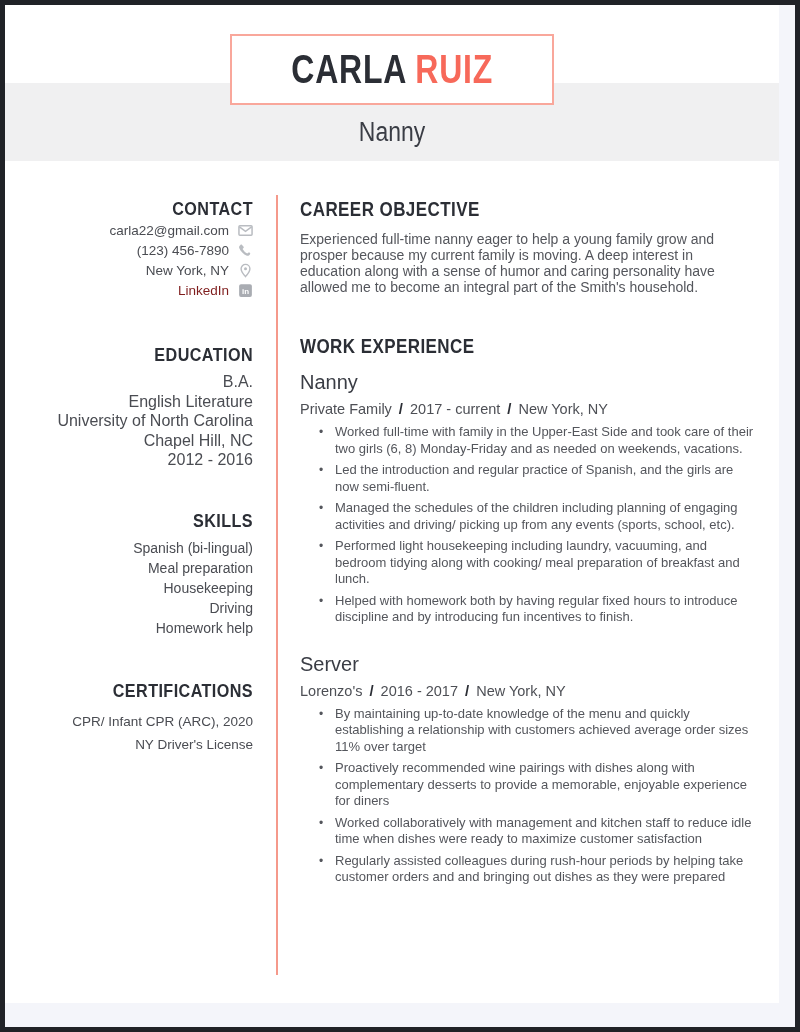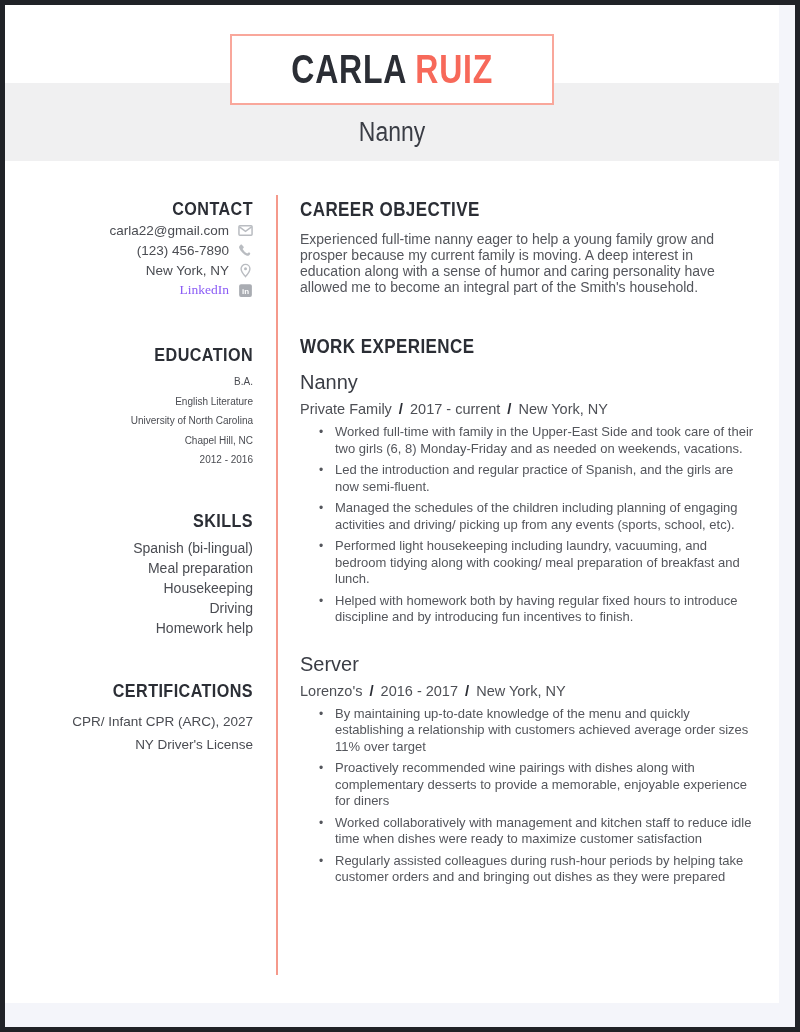--- a/index.html
+++ b/index.html
@@ -77,26 +77,26 @@
     transform: scaleX(.85); transform-origin: 100% 50%;
     white-space: nowrap;
   }
   .contact-rows { }
   .contact-row {
     display: flex; justify-content: flex-end; align-items: center;
     gap: 9px; height: 20px;
     font-size: 13.5px;
   }
   .contact-row .icon { width: 15px; height: 15px; flex: 0 0 15px; display: inline-flex; }
-  .contact-link { color: #8b5cf6; text-decoration: none; cursor: pointer; font-family: Liberation Serif, serif; }
+  .contact-link { color: #7f1d1d; text-decoration: none; cursor: pointer; }
 
   .side-section { margin-top: 44px; }
   .side-section.skills { margin-top: 40px; padding-left: 39px; }
   .side-section.certs  { margin-top: 42px; }
-  .side-lines { margin-top: 6px; font-size: 10px; line-height: 19.5px; }
+  .side-lines { margin-top: 6px; font-size: 16px; line-height: 19.5px; }
   .skill-lines { margin-top: 6px; font-size: 14px; line-height: 20px; }
   .cert-lines { margin-top: 8px; font-size: 13.5px; line-height: 23px; }
 
   
   .main-heading {
     font-size: 20px; font-weight: 700; color: #2b2e35;
     letter-spacing: .5px; line-height: 22px;
     transform: scaleX(.85); transform-origin: 0 50%;
     white-space: nowrap;
   }
@@ -197,21 +197,21 @@
           <div>Meal preparation</div>
           <div>Housekeeping</div>
           <div>Driving</div>
           <div>Homework help</div>
         </div>
       </section>
 
       <section class="side-section certs">
         <h2 class="side-heading">CERTIFICATIONS</h2>
         <div class="cert-lines">
-          <div>CPR/ Infant CPR (ARC), 2027</div>
+          <div>CPR/ Infant CPR (ARC), 2020</div>
           <div>NY Driver's License</div>
         </div>
       </section>
     </aside>
 
     <main class="right-col">
 
       <section>
         <h2 class="main-heading">CAREER OBJECTIVE</h2>
         <p class="objective-text">Experienced full-time nanny eager to help a young family grow and prosper because my current family is moving. A deep interest in education along with a sense of humor and caring personality have allowed me to become an integral part of the Smith's household.</p>

